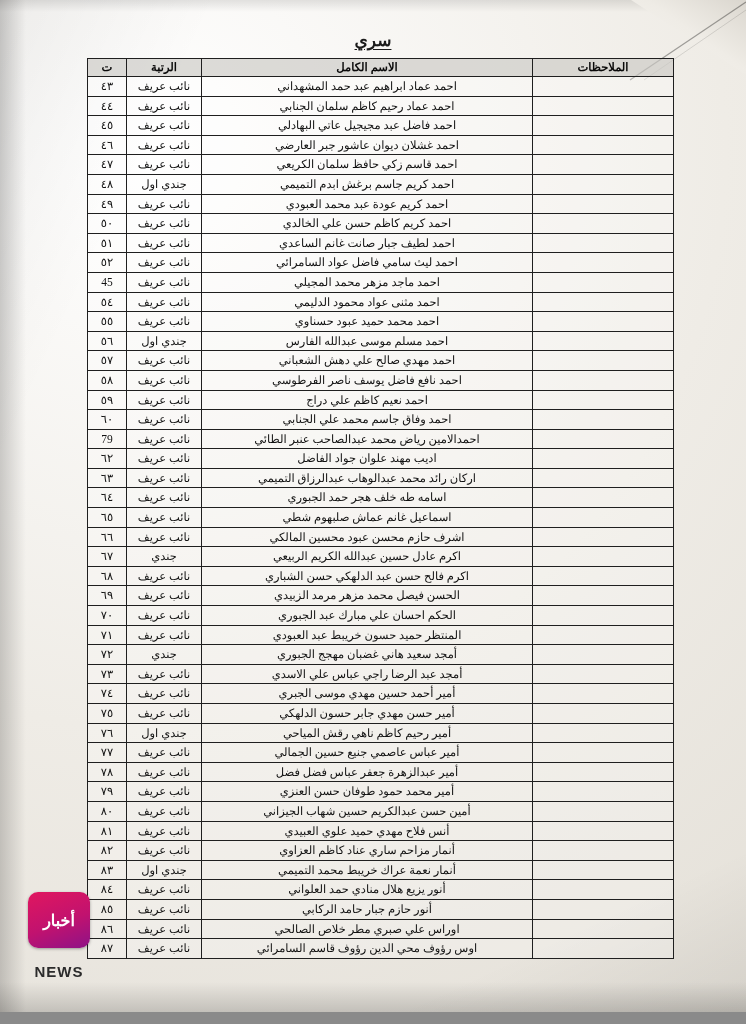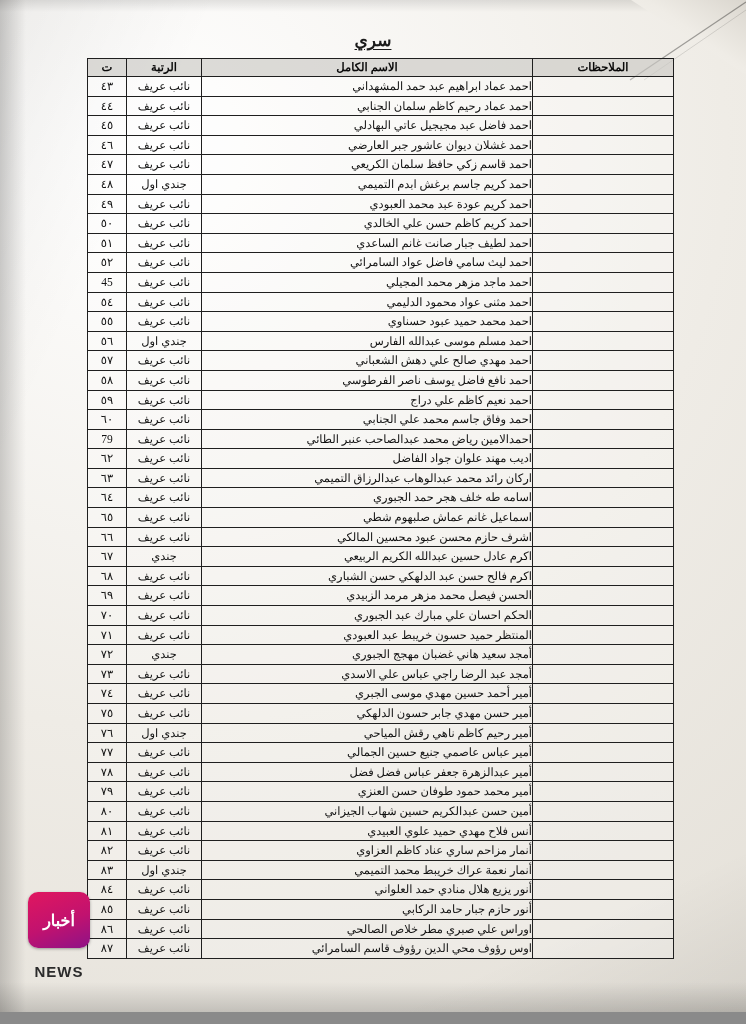--- a/index.html
+++ b/index.html
@@ -109,21 +109,21 @@
   }
   table.roster thead th {
     height: 17px;
     line-height: 17px;
     font-weight: bold;
     font-size: 11.5px;
     background: rgba(190,188,182,0.55);
     text-align: center;
   }
   th.col-notes, td.col-notes { width: 140px; }
-  th.col-name,  td.col-name  { width: 330px; }
+  th.col-name,  td.col-name  { width: 330px; text-align: center; }
   th.col-rank,  td.col-rank  { width: 74px;  text-align: center; }
   th.col-num,   td.col-num   { width: 38px;  text-align: center; font-size: 11px; }
 
   td.col-name {
     font-size: 11.6px;
     letter-spacing: 0px;
   }
   td.col-rank { font-size: 11.4px; }
 
   

